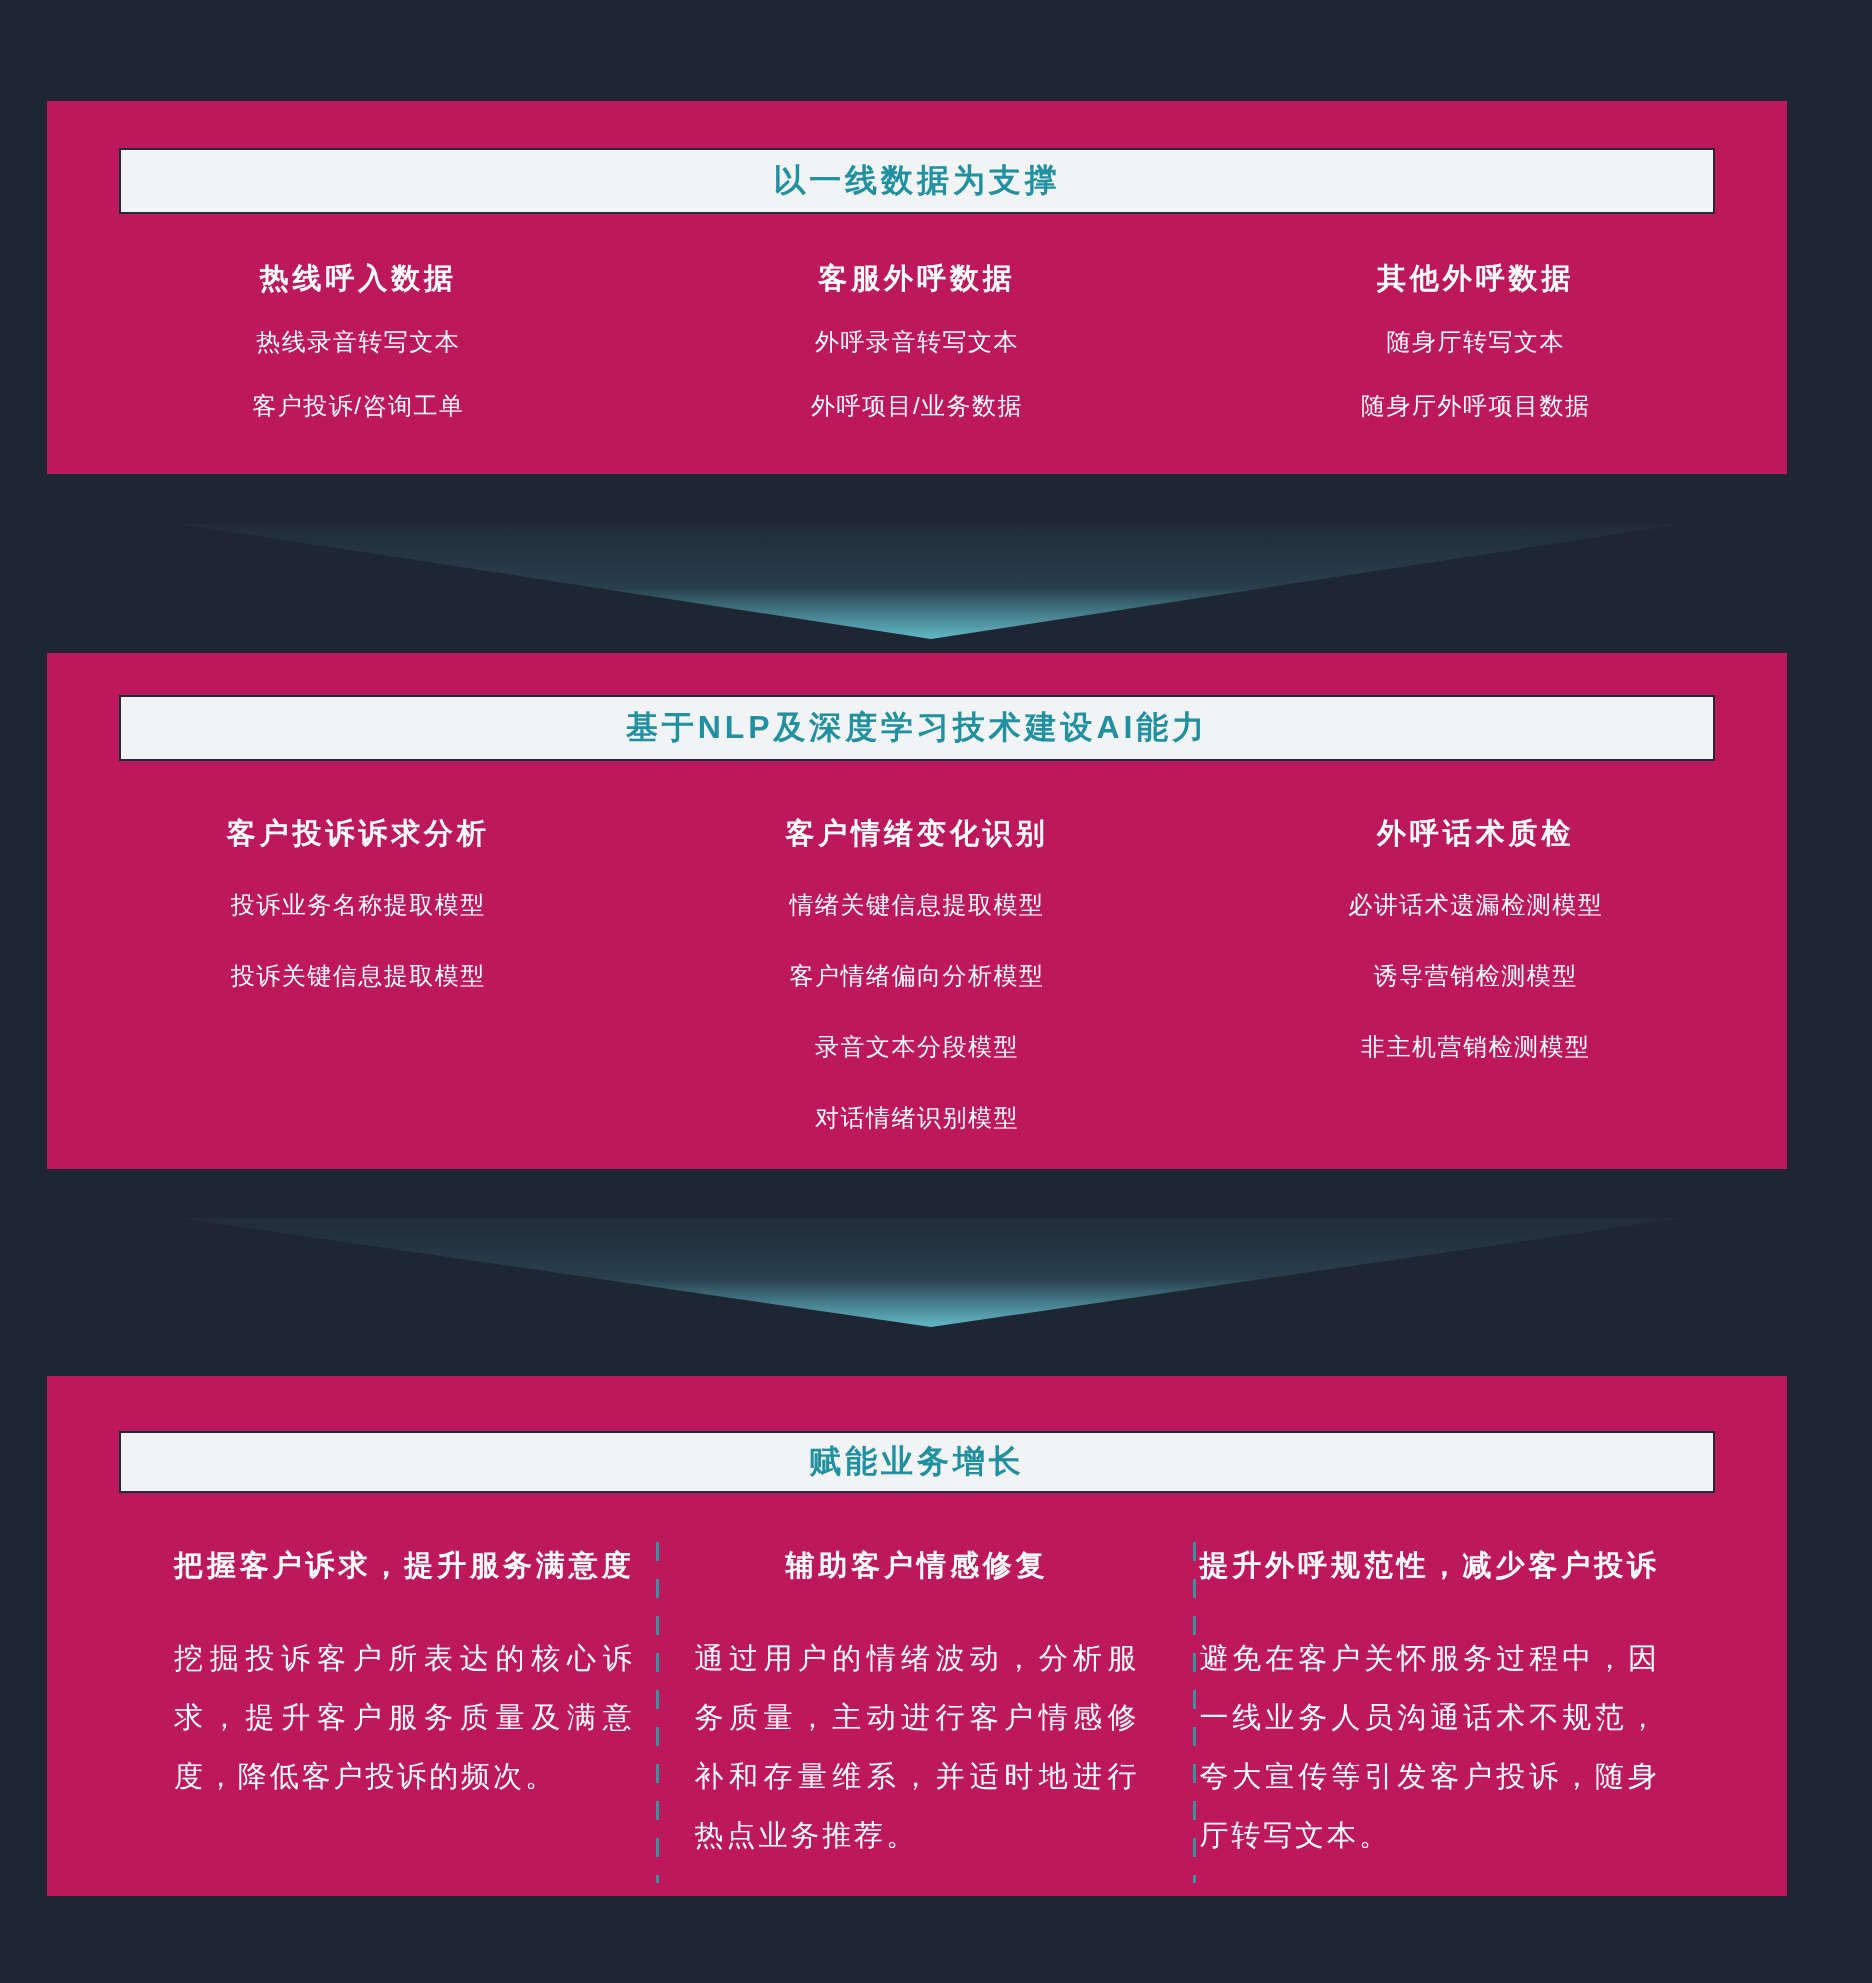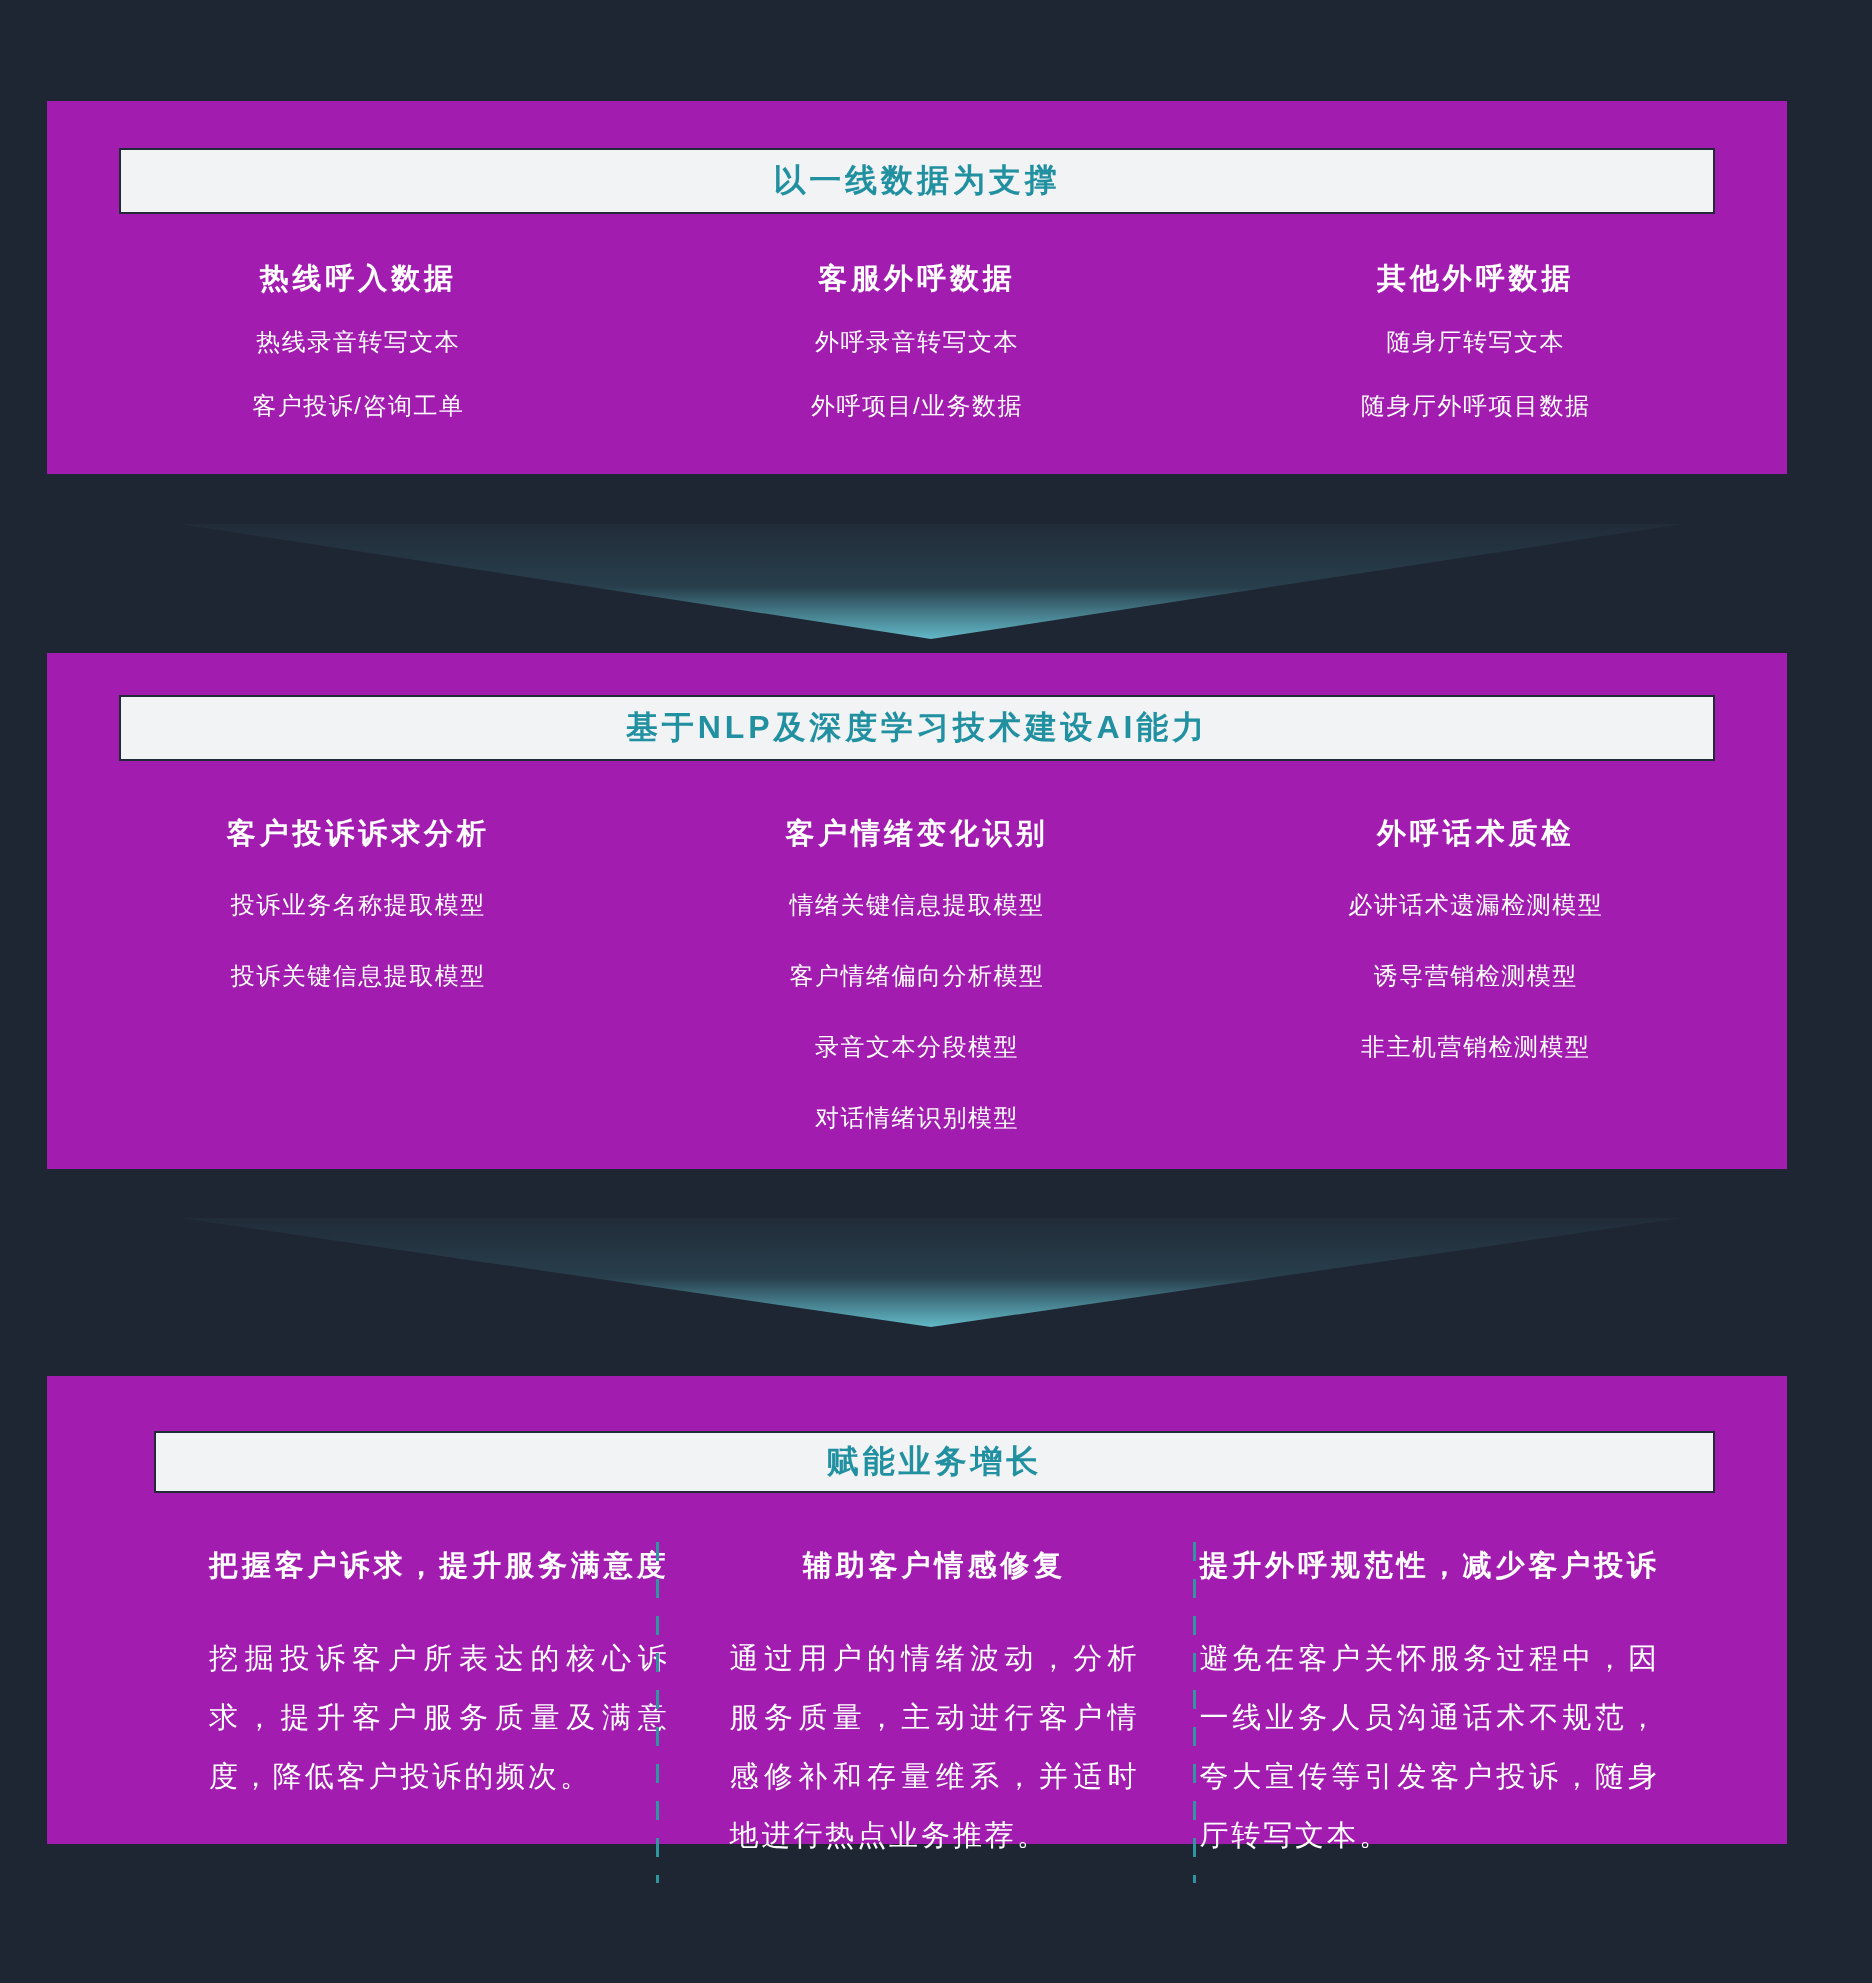--- a/index.html
+++ b/index.html
@@ -6,26 +6,26 @@
   body{
     width:1872px;height:1984px;
     background:#1f2633;
     font-family:"Liberation Sans",sans-serif;
     overflow:hidden;
   }
   .stage{position:relative;width:1872px;height:1984px;background:#1f2633;}
 
   .panel{
     position:absolute;left:47px;width:1740px;
-    background:#a21caf;
+    background:#be185d;
     box-sizing:border-box;
   }
   #panel1{top:101px;height:373px;}
   #panel2{top:653px;height:516px;}
-  #panel3{top:1376px;height:468px;padding-left:35px;}
+  #panel3{top:1376px;height:520px;}
 
   .title-bar{
     margin:0 72px;height:66px;
     background:#f1f3f5;
     border:2.9px solid #212b38;
     box-sizing:border-box;
     display:flex;align-items:center;justify-content:center;
   }
   #panel1 .title-bar{margin-top:47px;}
   #panel2 .title-bar{margin-top:42px;}

